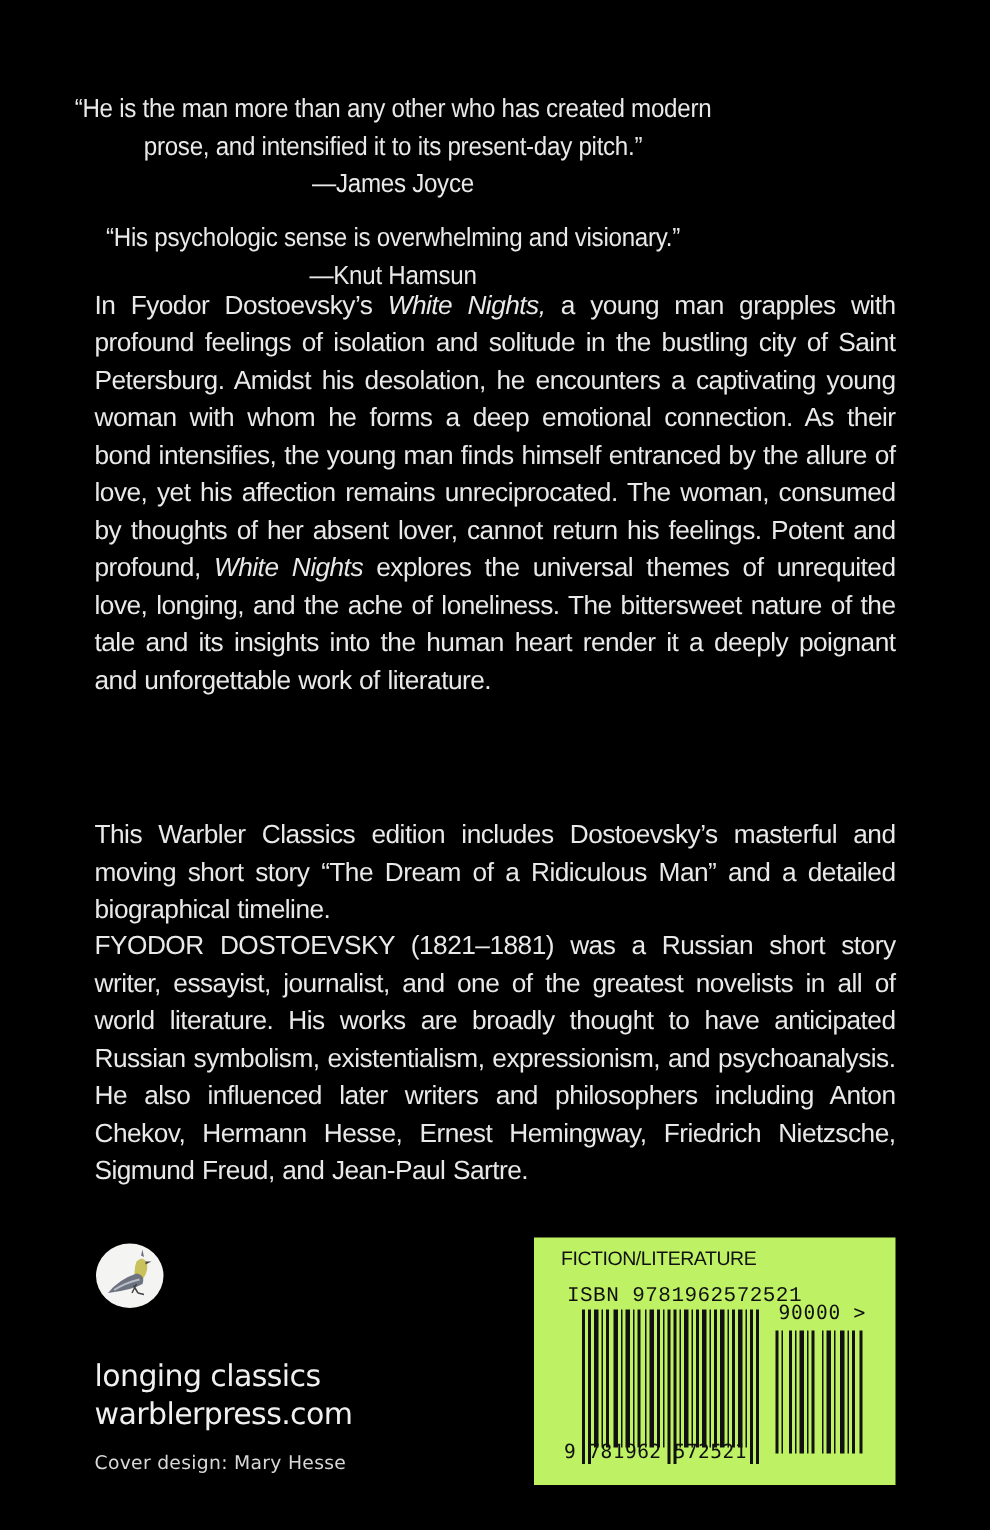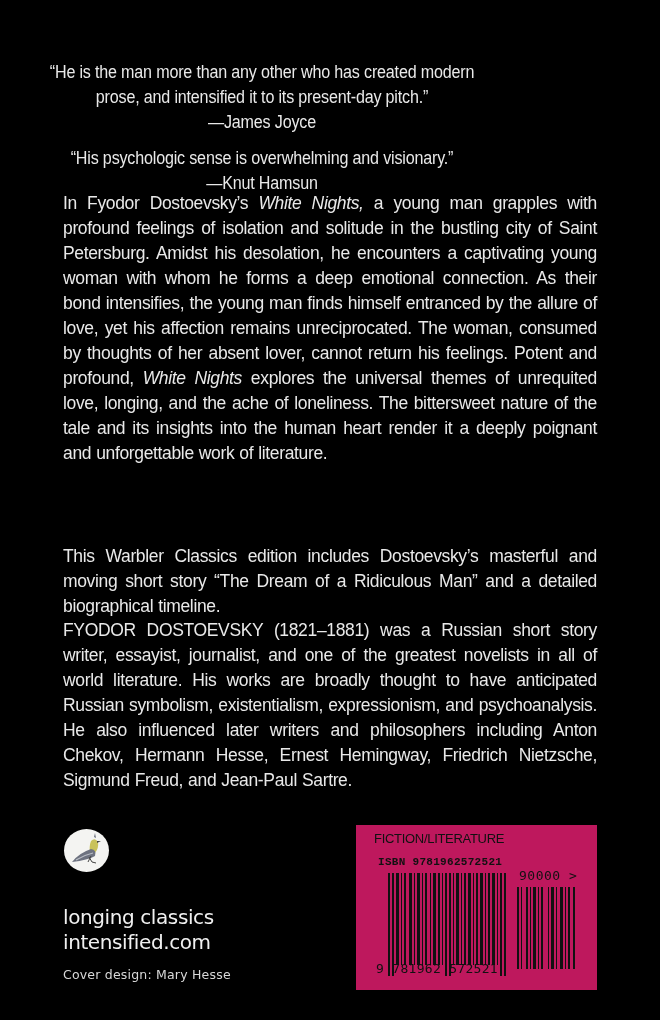--- a/index.html
+++ b/index.html
@@ -23,24 +23,24 @@
   .logo {
     position: absolute; left: 64px; top: 829px; width: 45px; height: 43px;
     border-radius: 50%; background: #f4f4f2; overflow: hidden;
   }
   .publisher { position: absolute; left: 63px; top: 905px; font-family: "DejaVu Sans", sans-serif; }
   .pub-name { font-size: 20px; line-height: 25px; color: #f0f0f0; letter-spacing: -0.4px; }
   .pub-url { font-size: 20px; line-height: 25px; color: #f0f0f0; letter-spacing: -0.4px; }
   .credit { font-size: 12.5px; line-height: 16px; margin-top: 12px; color: #d8d8d8; letter-spacing: 0.2px; }
   .barcode-box {
     position: absolute; left: 356px; top: 825px; width: 241px; height: 165px;
-    background: #be185d; color: #111;
+    background: #bef264; color: #111;
   }
   .category { position: absolute; left: 18px; top: 6px; font-size: 13px; letter-spacing: -0.3px; }
-  .isbn-top { position: absolute; left: 22px; top: 31px; font-family: "Liberation Mono", monospace; font-size: 11px; letter-spacing: 0.3px; font-weight: bold; }
+  .isbn-top { position: absolute; left: 22px; top: 31px; font-family: "Liberation Mono", monospace; font-size: 14px; letter-spacing: 0.3px; }
   .price-code { position: absolute; left: 163px; top: 43px; font-family: "DejaVu Sans Mono", monospace; font-size: 13px; letter-spacing: 0.5px; }
   .isbn-bottom { position: absolute; left: 20px; top: 136px; font-family: "DejaVu Sans Mono", monospace; font-size: 13px; letter-spacing: 0.3px; }
   svg.bars { position: absolute; left: 0; top: 0; }
 </style>
 </head>
 <body>
 
 <div class="quotes">
   <div class="quote">
     <span style="display:block">“He is the man more than any other who has created modern</span>
@@ -71,21 +71,21 @@
     <path d="M27 12 Q31 8 34 13 Q35 19 31 24 L26 24 Q25 17 27 12 Z" fill="#c9c25a"></path>
     <path d="M33 12 L37 12 L33 14 Z" fill="#444"></path>
     <path d="M8 33 Q15 24 27 20 Q33 21 31 27 Q24 31 8 33 Z" fill="#6d7280"></path>
     <path d="M12 31 Q20 26 29 24" stroke="#b9bdc5" stroke-width="1.2" fill="none"></path>
     <path d="M25 28 L28 33 M28 33 L32 34 M27 27 L24 33" stroke="#444" stroke-width="1" fill="none"></path>
   </svg>
 </div>
 
 <div class="publisher">
   <div class="pub-name">longing classics</div>
-  <div class="pub-url">intensified.com</div>
+  <div class="pub-url">warblerpress.com</div>
   <div class="credit">Cover design: Mary Hesse</div>
 </div>
 
 <div class="barcode-box">
   <div class="category">FICTION/LITERATURE</div>
   <div class="isbn-top">ISBN 9781962572521</div>
   <div class="price-code">90000 &gt;</div>
   <svg class="bars" width="241" height="165">
     <g fill="#111">
 

